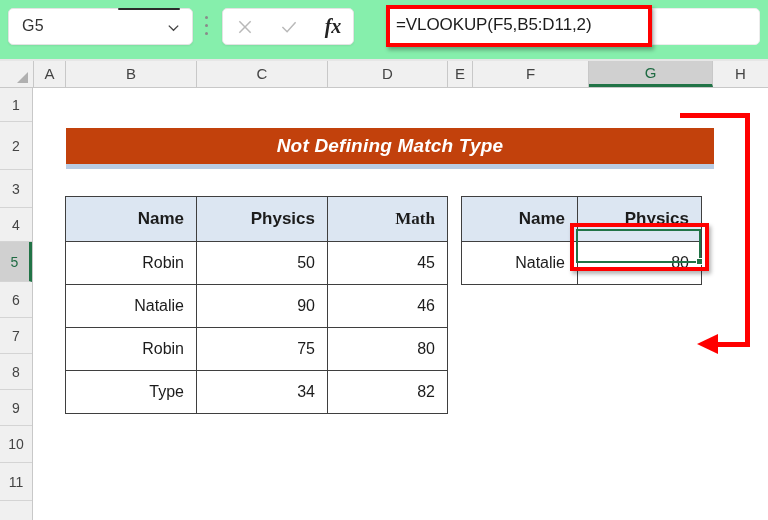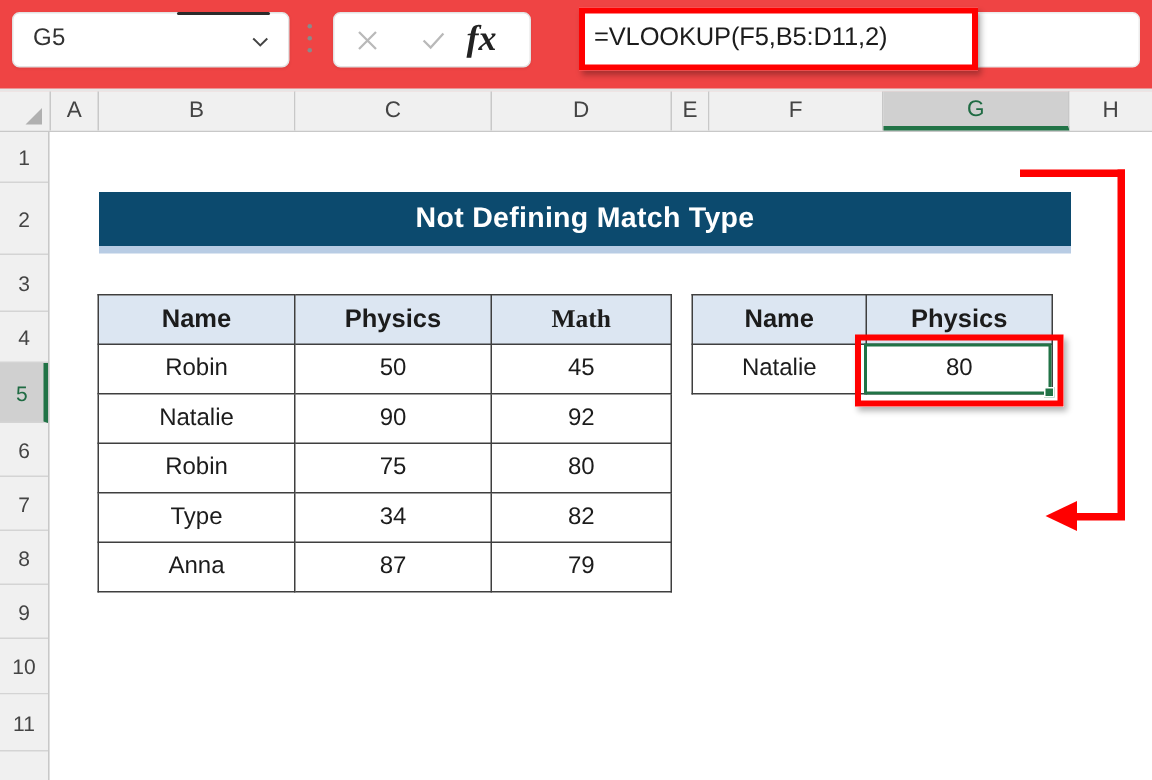--- a/index.html
+++ b/index.html
@@ -7,21 +7,21 @@
     width:768px;height:520px;overflow:hidden;
     background:#ffffff;
     font-family:"Liberation Sans", sans-serif;
     -webkit-font-smoothing:antialiased;
   }
   #app{position:relative;width:768px;height:520px;}
 
   
   .fbar{
     position:absolute;left:0;top:0;width:768px;height:61px;
-    background:#ef4444;
+    background:#86efac;
     box-sizing:border-box;
     padding-left:10px;
   }
   .namebox{
     position:absolute;left:8px;top:8px;width:185px;height:37px;
     background:#ffffff;border:1px solid #e3e3e3;border-radius:5px;
     box-shadow:0 1px 2px rgba(0,0,0,.07);
     box-sizing:border-box;
   }
   .namebox .nb-txt{
@@ -43,21 +43,21 @@
     position:absolute;left:222px;top:8px;width:132px;height:37px;
     background:#ffffff;border:1px solid #e3e3e3;border-radius:5px;
     box-shadow:0 1px 2px rgba(0,0,0,.07);
     box-sizing:border-box;
   }
   .fbtn{position:absolute;top:0;height:35px;width:44px;}
   .fbtn svg{position:absolute;left:50%;top:50%;transform:translate(-50%,-50%);}
   .fx{
     position:absolute;left:88px;top:0;width:44px;height:35px;
     font-family:"Liberation Serif", serif;font-style:italic;font-weight:bold;
-    font-size:24px;color:#222;text-align:left;line-height:35px;
+    font-size:20px;color:#222;text-align:center;line-height:35px;
   }
 
   .formula-wrap{
     position:absolute;left:386px;top:5px;width:266px;height:42px;
   }
   .formula-red{
     position:absolute;left:0;top:0;width:266px;height:42px;
     border:4px solid #ff0000;box-sizing:border-box;background:#ffffff;
     box-shadow:2px 3px 4px rgba(0,0,0,.30);
   }
@@ -107,38 +107,38 @@
 
   
   .grid{
     position:absolute;left:34px;top:88px;width:734px;height:432px;
     background:#ffffff;overflow:hidden;
   }
 
   
   .banner{
     position:absolute;left:32px;top:40px;width:648px;height:36px;
-    background:#0c4a6e;box-sizing:border-box;
+    background:#c2410c;box-sizing:border-box;font-style:italic;
   }
   .banner .btxt{
     position:absolute;left:0;top:0;width:648px;height:36px;line-height:36px;
     text-align:center;color:#ffffff;font-weight:bold;font-size:19px;
     letter-spacing:.2px;
   }
   .banner-shadow{
     position:absolute;left:32px;top:76px;width:648px;height:5px;background:#b8cce4;
   }
 
   
   .tbl{position:absolute;border-collapse:collapse;}
   .tbl td,.tbl th{
     border:1px solid #3f3f3f;
-    text-align:center;
+    text-align:right;
     font-size:16px;color:#1c1c1c;
-    padding:0;
+    padding:12px;
     box-sizing:border-box;
   }
   .tbl th{
     background:#dce6f2;font-weight:bold;font-size:17px;
   }
 
   #main-tbl{left:31px;top:108px;}
   #main-tbl th,#main-tbl td{height:33px;}
   #main-tbl .c-name{width:131px;}
   #main-tbl .c-phy{width:131px;}
@@ -271,36 +271,31 @@
       </thead>
       <tbody>
         <tr>
           <td>Robin</td>
           <td>50</td>
           <td>45</td>
         </tr>
         <tr>
           <td>Natalie</td>
           <td>90</td>
-          <td>92</td>
+          <td>46</td>
         </tr>
         <tr>
           <td>Robin</td>
           <td>75</td>
           <td>80</td>
         </tr>
         <tr>
           <td>Type</td>
           <td>34</td>
           <td>82</td>
-        </tr>
-        <tr>
-          <td>Anna</td>
-          <td>87</td>
-          <td>79</td>
         </tr>
       </tbody>
     </table>
 
     <table class="tbl" id="lookup-tbl">
       <thead>
         <tr>
           <th class="c-lname">Name</th>
           <th class="c-lphy">Physics</th>
         </tr>

